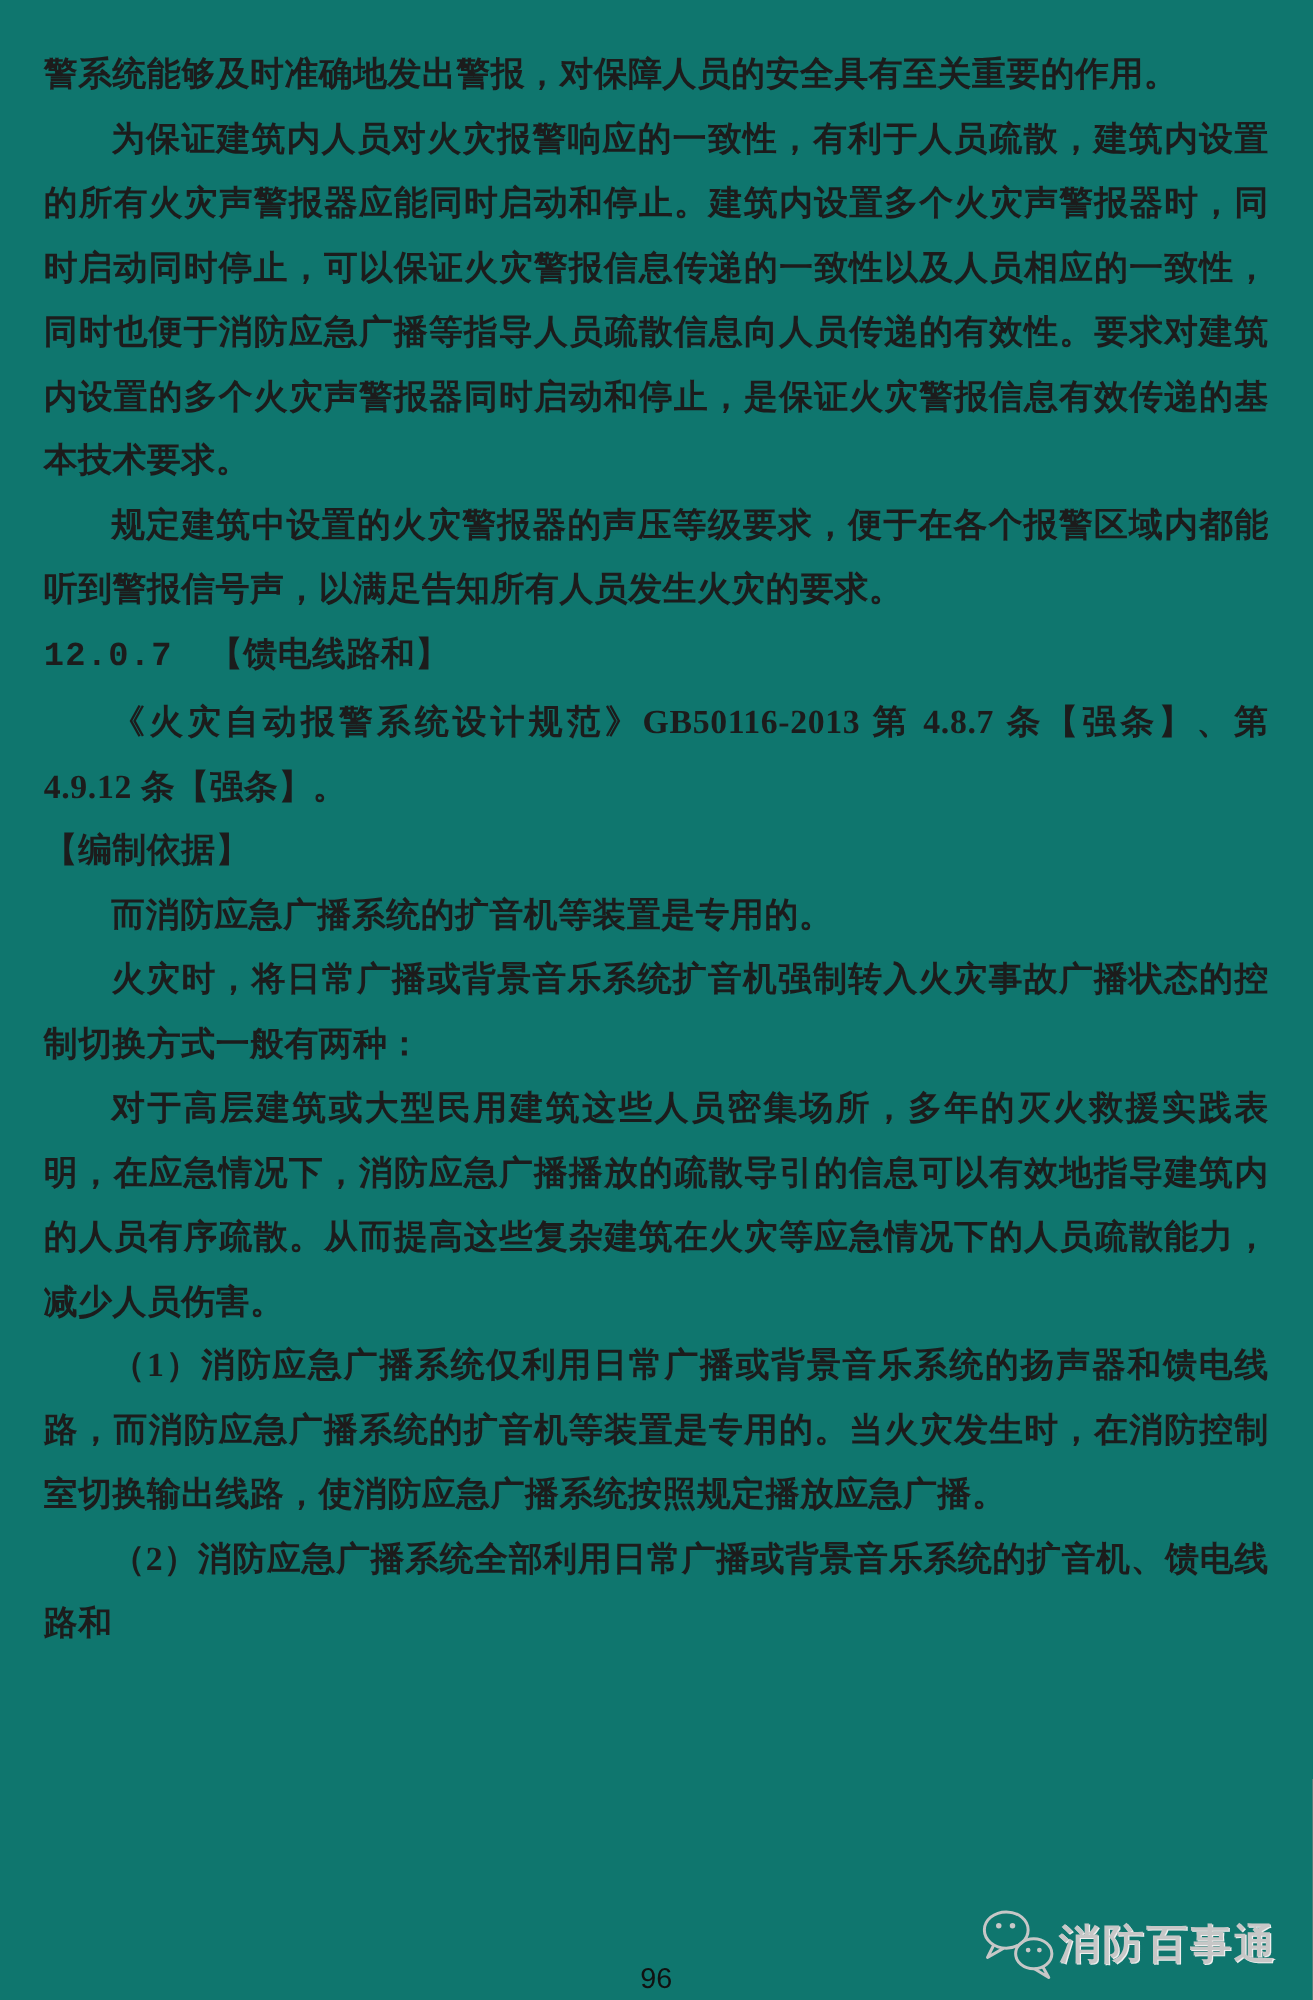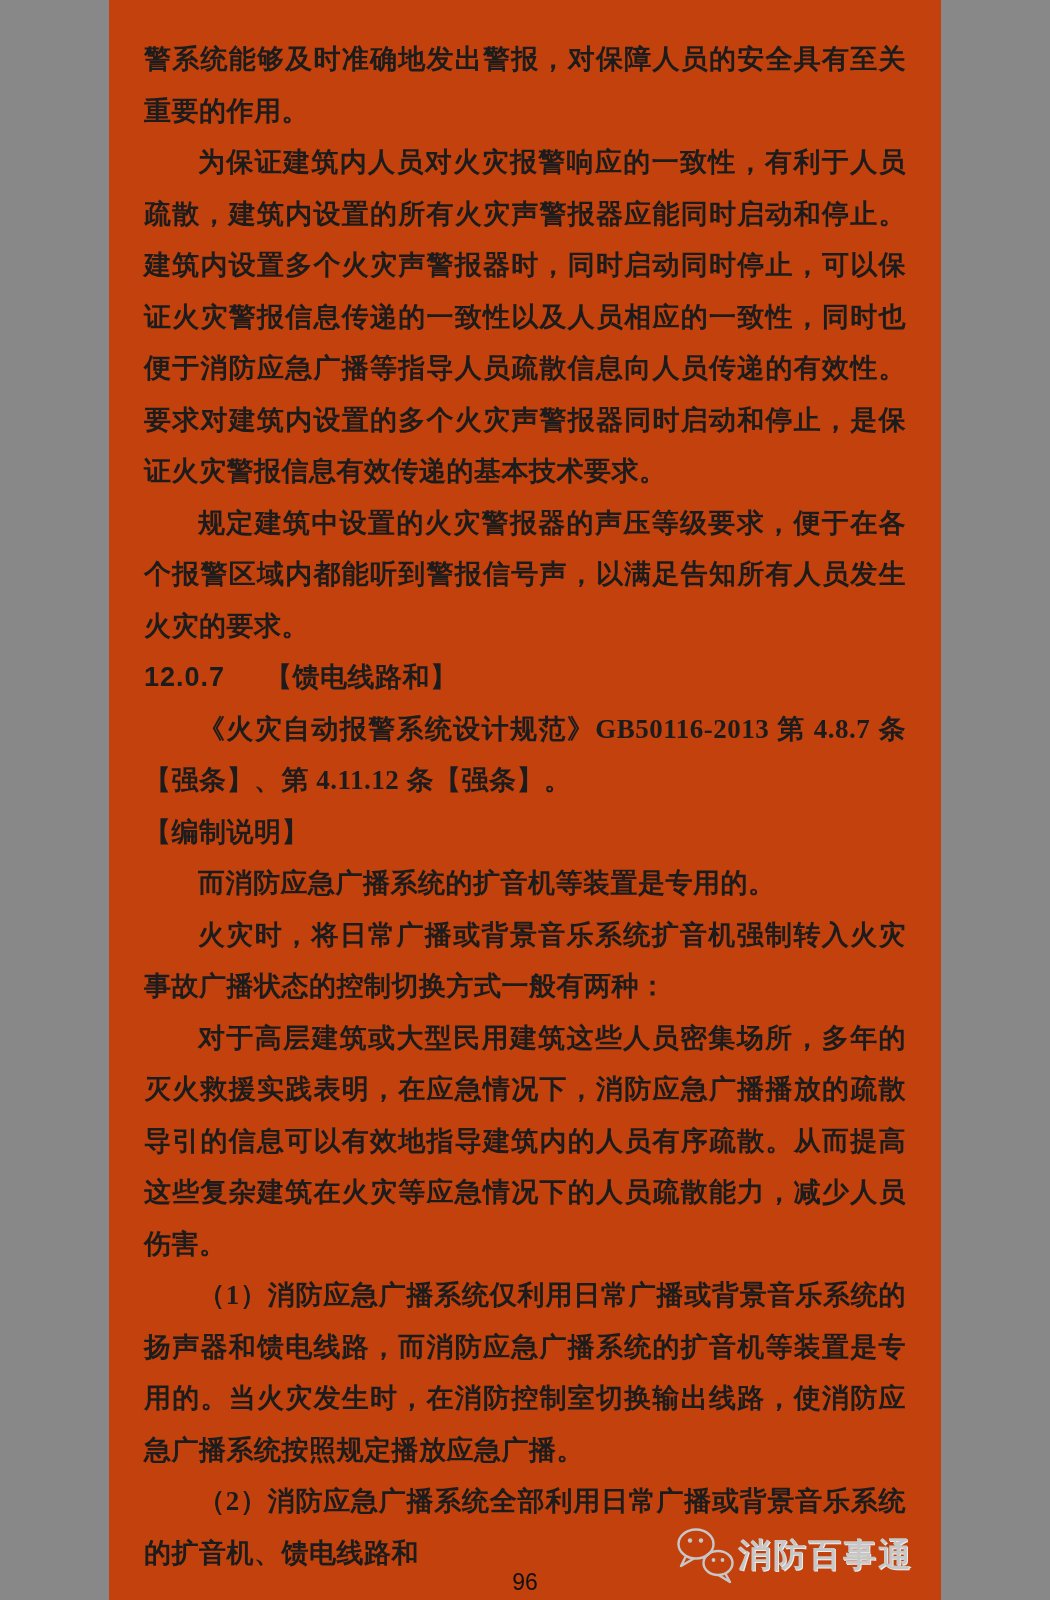--- a/index.html
+++ b/index.html
@@ -1,21 +1,21 @@
 <!DOCTYPE html>
 <html><head>
 <meta charset="utf-8">
 <style>
   html, body { margin: 0; padding: 0; background: #888; }
   .page {
     position: relative;
-    width: 832px;
+    width: 1050px;
     height: 1600px;
     margin: 0 auto;
-    background: #c2410c;
+    background: #0f766e;
     overflow: hidden;
     font-family: "Liberation Serif", serif;
     color: #1c1c1c;
   }
   .content {
     position: absolute;
     top: 34px;
     left: 35px;
     right: 35px;
   }
@@ -24,22 +24,22 @@
     font-size: 27px;
     font-weight: 600;
     line-height: 51.5px;
     text-align: justify;
     text-justify: inter-ideograph;
     letter-spacing: 0.5px;
   }
   .content p.indent { text-indent: 2em; }
   .content p.heading { text-align: left; }
   .heading .section-number {
-    font-family: Liberation Sans, sans-serif;
-    margin-right: 40px;
+    font-family: Liberation Mono, monospace;
+    margin-right: 29px;
     letter-spacing: 1px;
   }
   .watermark {
     position: absolute;
     right: 28px;
     bottom: 16px;
     display: flex;
     align-items: center;
     gap: 1px;
     color: #c7c7c7;
@@ -65,22 +65,22 @@
 </style>
 </head>
 <body>
 
 <div class="page">
   <div class="content">
     <p class="line">警系统能够及时准确地发出警报，对保障人员的安全具有至关重要的作用。</p>
     <p class="line indent">为保证建筑内人员对火灾报警响应的一致性，有利于人员疏散，建筑内设置的所有火灾声警报器应能同时启动和停止。建筑内设置多个火灾声警报器时，同时启动同时停止，可以保证火灾警报信息传递的一致性以及人员相应的一致性，同时也便于消防应急广播等指导人员疏散信息向人员传递的有效性。要求对建筑内设置的多个火灾声警报器同时启动和停止，是保证火灾警报信息有效传递的基本技术要求。</p>
     <p class="line indent">规定建筑中设置的火灾警报器的声压等级要求，便于在各个报警区域内都能听到警报信号声，以满足告知所有人员发生火灾的要求。</p>
     <p class="heading"><span class="section-number">12.0.7</span><span>【馈电线路和】</span></p>
-    <p class="line indent">《火灾自动报警系统设计规范》GB50116-2013 第 4.8.7 条【强条】、第 4.11.12 条【强条】。</p>
-    <p class="line">【编制说明】</p>
+    <p class="line indent">《火灾自动报警系统设计规范》GB50116-2013 第 4.8.7 条【强条】、第 4.9.12 条【强条】。</p>
+    <p class="line">【编制依据】</p>
     <p class="line indent">而消防应急广播系统的扩音机等装置是专用的。</p>
     <p class="line indent">火灾时，将日常广播或背景音乐系统扩音机强制转入火灾事故广播状态的控制切换方式一般有两种：</p>
     <p class="line indent">对于高层建筑或大型民用建筑这些人员密集场所，多年的灭火救援实践表明，在应急情况下，消防应急广播播放的疏散导引的信息可以有效地指导建筑内的人员有序疏散。从而提高这些复杂建筑在火灾等应急情况下的人员疏散能力，减少人员伤害。</p>
     <p class="line indent">（1）消防应急广播系统仅利用日常广播或背景音乐系统的扬声器和馈电线路，而消防应急广播系统的扩音机等装置是专用的。当火灾发生时，在消防控制室切换输出线路，使消防应急广播系统按照规定播放应急广播。</p>
     <p class="line indent">（2）消防应急广播系统全部利用日常广播或背景音乐系统的扩音机、馈电线路和</p>
   </div>
 
   <div class="watermark">
     <span class="wm-icon">
       <svg width="62" height="58" viewBox="0 0 62 58" xmlns="http://www.w3.org/2000/svg">

